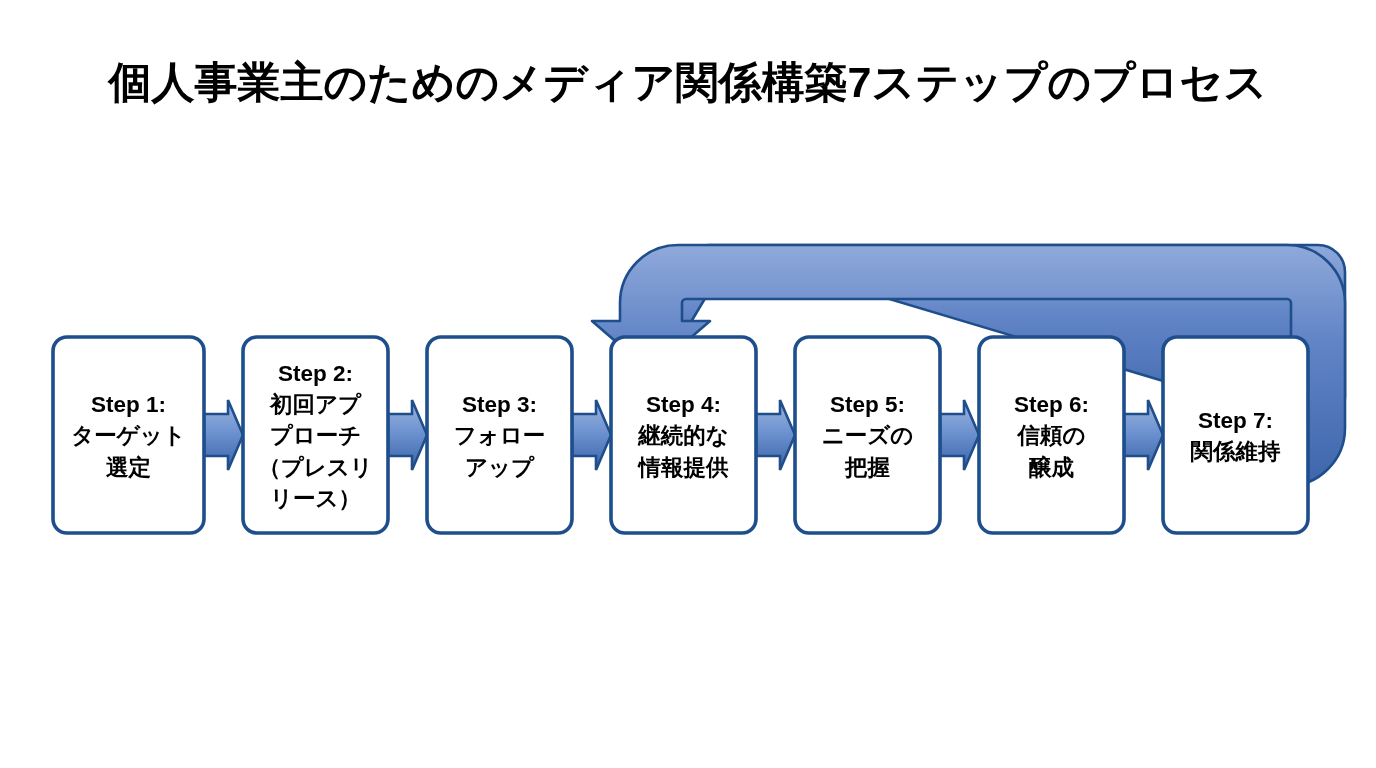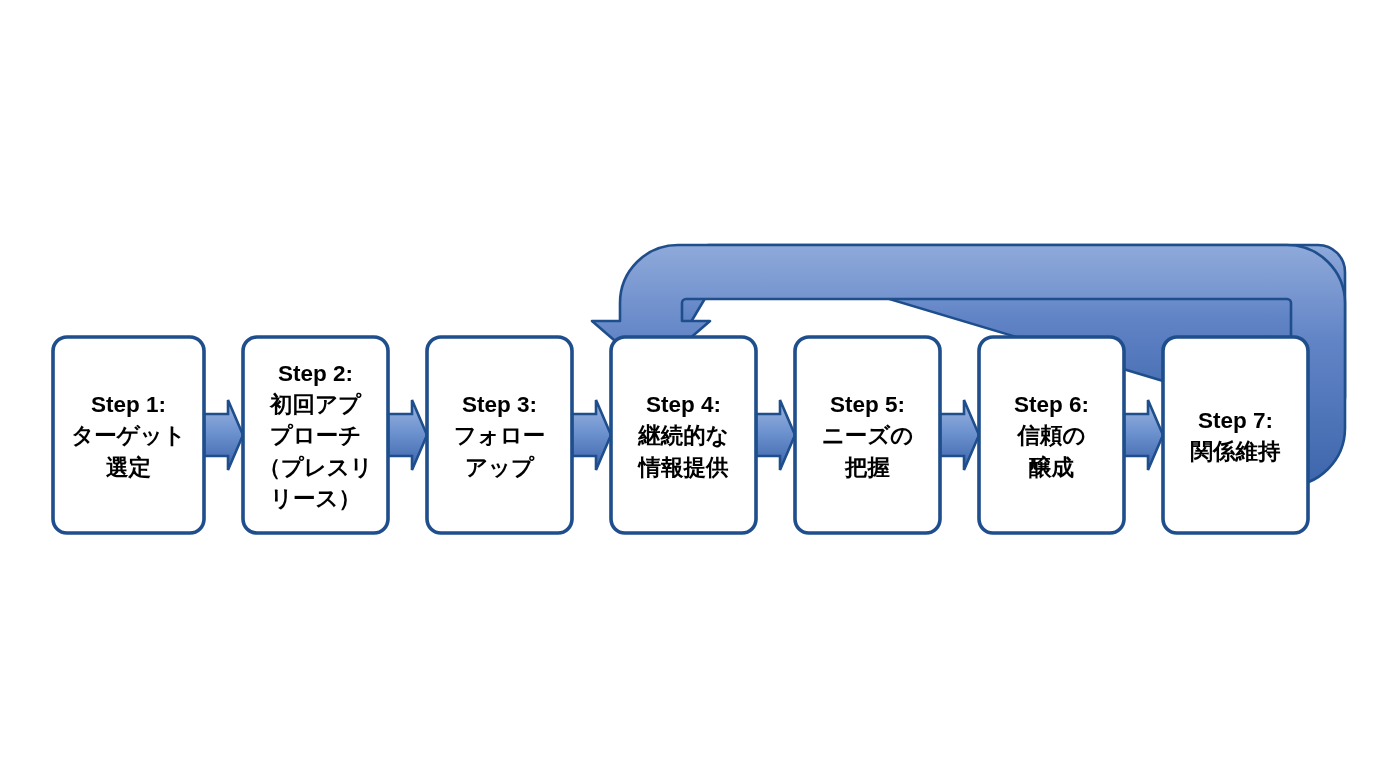--- a/index.html
+++ b/index.html
@@ -61,20 +61,21 @@
     stroke: #1F4E8C;
     stroke-width: 2.6;
     stroke-linejoin: round;
   }
 </style>
 </head>
 <body>
 
 <div id="canvas">
 
+  <div id="diagram-title">個人事業主のためのメディア関係構築7ステップのプロセス</div>
 
   <svg id="flow-svg" viewBox="0 0 1376 768">
 
     <defs>
       <linearGradient id="arrowGrad" x1="0" y1="0" x2="0" y2="1">
         <stop offset="0%" stop-color="#9DB6E0"></stop>
         <stop offset="45%" stop-color="#6E93D0"></stop>
         <stop offset="100%" stop-color="#3A63A8"></stop>
       </linearGradient>
       <linearGradient id="loopGrad" x1="0" y1="0" x2="0" y2="1">

